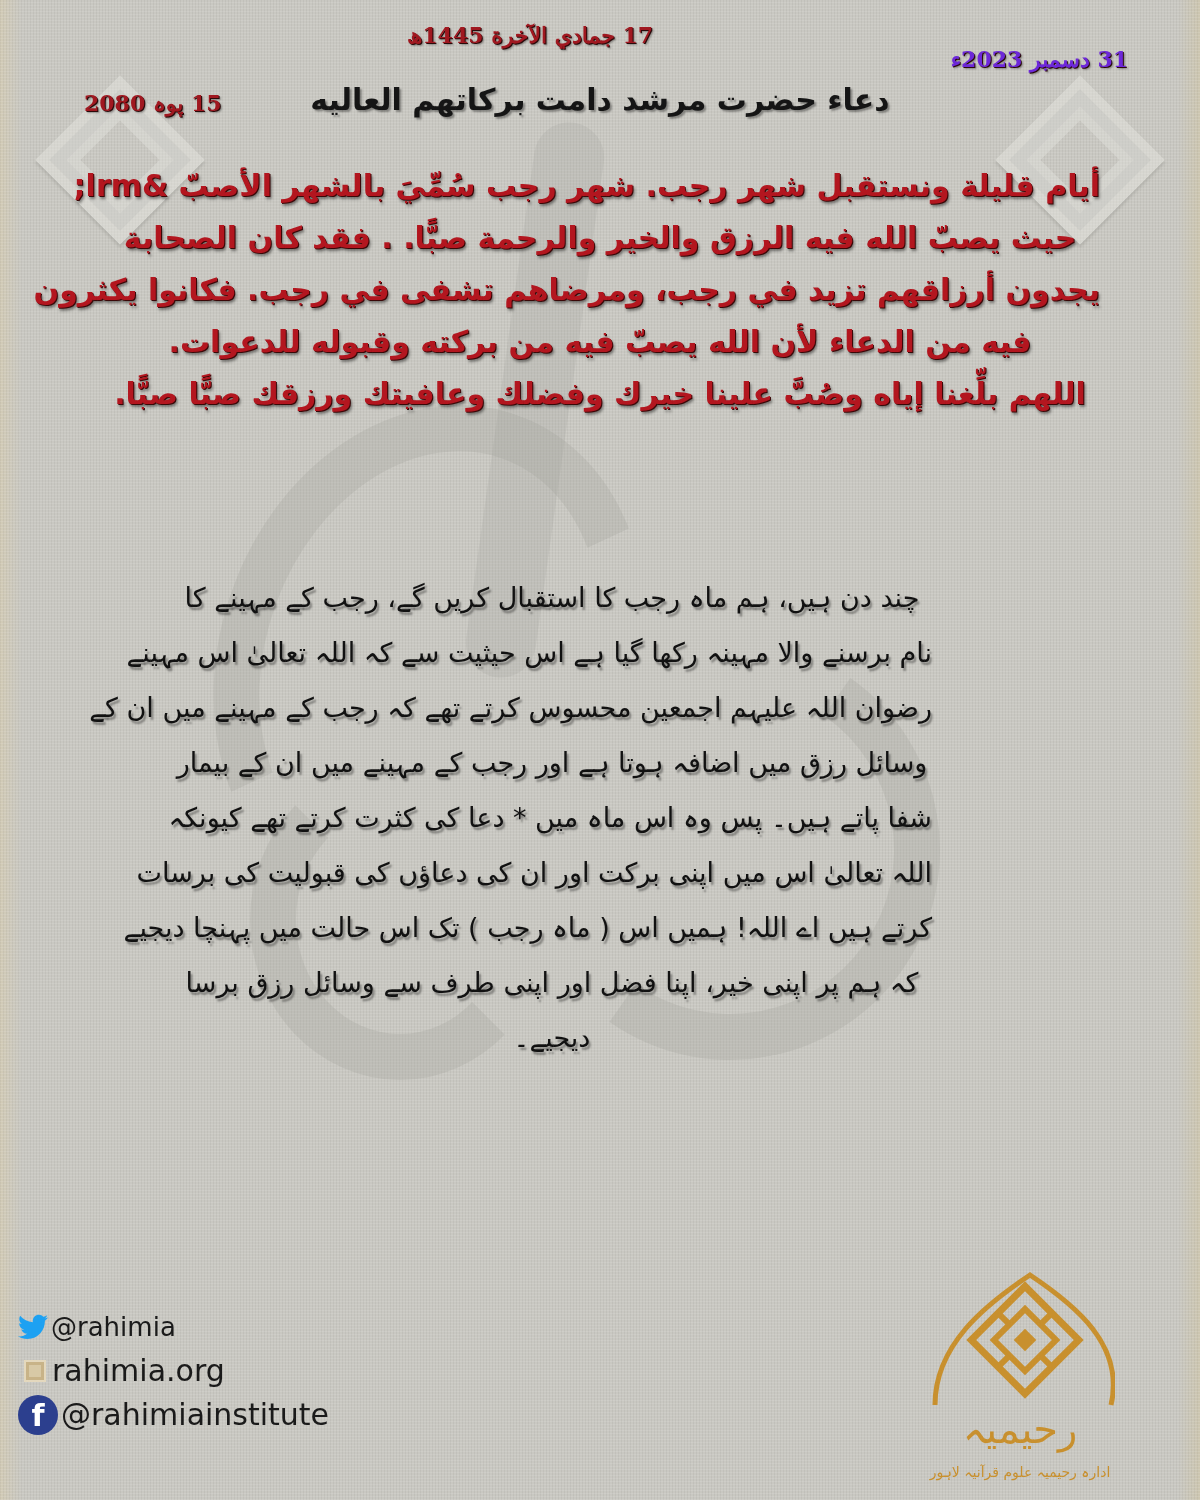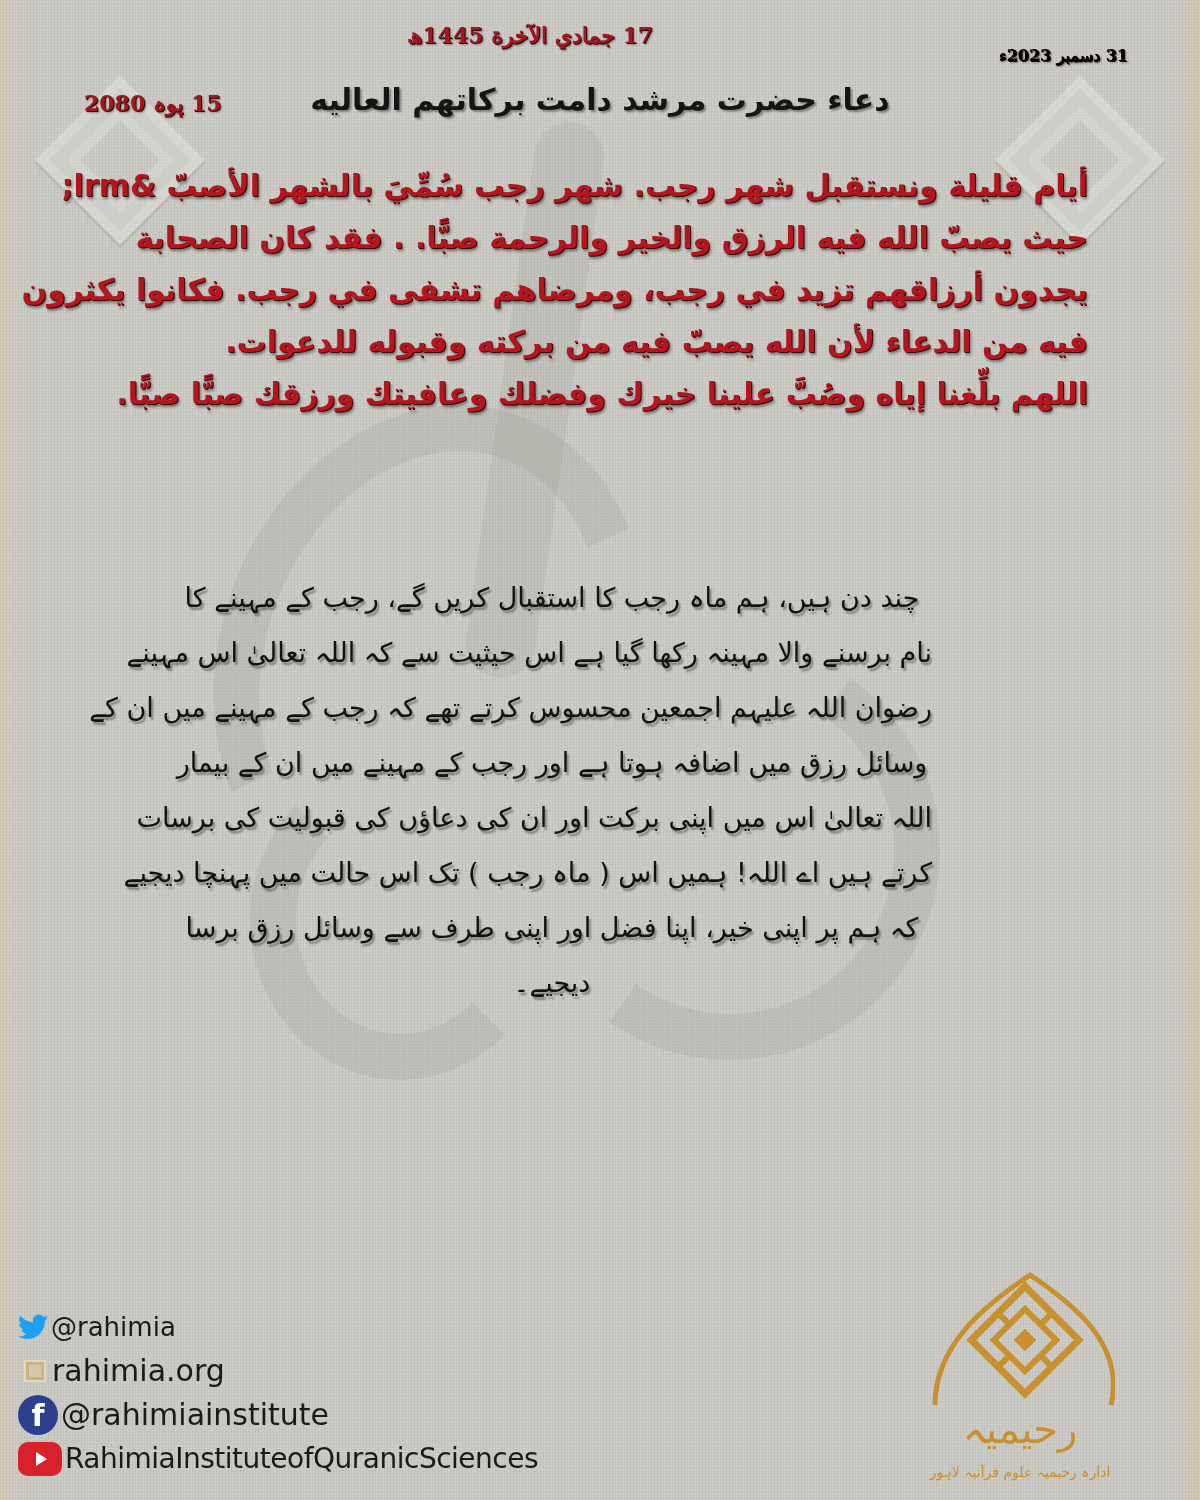--- a/index.html
+++ b/index.html
@@ -51,39 +51,39 @@
       font-family: "DejaVu Serif", serif;
       font-size: 22px; font-weight: bold;
       color: #a01820;
       text-shadow: 1px 1px 0 #2a0a0a, 2px 2px 2px rgba(0,0,0,0.35);
       direction: rtl;
       margin-top: 44px;
     }
     .date-right {
       position: absolute; right: 72px; top: 46px;
       font-family: "DejaVu Serif", serif;
-      font-size: 16px; font-weight: bold;
-      color: #000000;
+      font-size: 22px; font-weight: bold;
+      color: #6d28d9;
       text-shadow: 1px 1px 0 #2a0a0a, 2px 2px 2px rgba(0,0,0,0.35);
       direction: rtl;
     }
     .title {
       position: absolute; left: 0; width: 1200px; top: 82px;
       text-align: center;
       font-family: "DejaVu Sans", sans-serif;
       font-size: 30px; font-weight: bold;
       color: #151515;
       text-shadow: 2px 2px 2px rgba(0,0,0,0.35);
       direction: rtl;
     }
 
     
     .arabic-block {
-      position: absolute; left: 88px; top: 160px; width: 1000px;
-      direction: rtl; text-align: right;
+      position: absolute; left: 100px; top: 160px; width: 1000px;
+      direction: rtl; text-align: center;
     }
     .arabic-line {
       display: block;
       font-family: "DejaVu Sans", sans-serif;
       font-size: 30px; font-weight: bold;
       line-height: 52px;
       color: #b3161f;
       text-shadow: 1px 1px 0 #3a0808, 2px 3px 3px rgba(0,0,0,0.45);
       white-space: nowrap;
     }
@@ -164,20 +164,21 @@
   <span class="arabic-line">يجدون أرزاقهم تزيد في رجب، ومرضاهم تشفى في رجب. فكانوا يكثرون</span>
   <span class="arabic-line">فيه من الدعاء لأن الله يصبّ فيه من بركته وقبوله للدعوات.</span>
   <span class="arabic-line">اللهم بلِّغنا إياه وصُبَّ علينا خيرك وفضلك وعافيتك ورزقك صبًّا صبًّا.</span>
 </div>
 
 <div class="urdu-block">
   <span class="urdu-line">چند دن ہیں، ہم ماہ رجب کا استقبال کریں گے، رجب کے مہینے کا</span>
   <span class="urdu-line">نام برسنے والا مہینہ رکھا گیا ہے اس حیثیت سے کہ اللہ تعالیٰ اس مہینے</span>
   <span class="urdu-line">رضوان اللہ علیہم اجمعین محسوس کرتے تھے کہ رجب کے مہینے میں ان کے</span>
   <span class="urdu-line">وسائل رزق میں اضافہ ہوتا ہے اور رجب کے مہینے میں ان کے بیمار</span>
+  <span class="urdu-line">شفا پاتے ہیں۔ پس وہ اس ماہ میں * دعا کی کثرت کرتے تھے کیونکہ</span>
   <span class="urdu-line">اللہ تعالیٰ اس میں اپنی برکت اور ان کی دعاؤں کی قبولیت کی برسات</span>
   <span class="urdu-line">کرتے ہیں اے اللہ! ہمیں اس ( ماہ رجب ) تک اس حالت میں پہنچا دیجیے</span>
   <span class="urdu-line">کہ ہم پر اپنی خیر، اپنا فضل اور اپنی طرف سے وسائل رزق برسا</span>
   <span class="urdu-line">دیجیے۔</span>
 </div>
 
 <div class="social">
   <div class="social-row s-tw">
     <span class="ico ico-tw">
       <svg width="30" height="26" viewBox="0 0 24 20">
@@ -187,26 +188,20 @@
     <span class="txt">@rahimia</span>
   </div>
   <div class="social-row s-web">
     <span class="ico ico-web"></span>
     <span class="txt">rahimia.org</span>
   </div>
   <div class="social-row s-fb">
     <span class="ico ico-fb">f</span>
     <span class="txt">@rahimiainstitute</span>
   </div>
-  <div class="social-row s-yt">
-    <span class="ico ico-yt">
-        <span class="play"></span>
-      </span>
-    <span class="txt">RahimiaInstituteofQuranicSciences</span>
-  </div>
 </div>
 
 <div class="logo">
   <svg width="200" height="230" viewBox="0 0 200 230">
 
     <path d="M20 140 C 20 80, 70 40, 115 10 C 160 40, 210 80, 196 140" fill="none" stroke="#c8902e" stroke-width="5"></path>
 
     <g transform="translate(110,75) rotate(45)">
       <rect x="-38" y="-38" width="76" height="76" fill="none" stroke="#c8902e" stroke-width="7"></rect>
       <rect x="-22" y="-22" width="44" height="44" fill="none" stroke="#c8902e" stroke-width="6"></rect>

